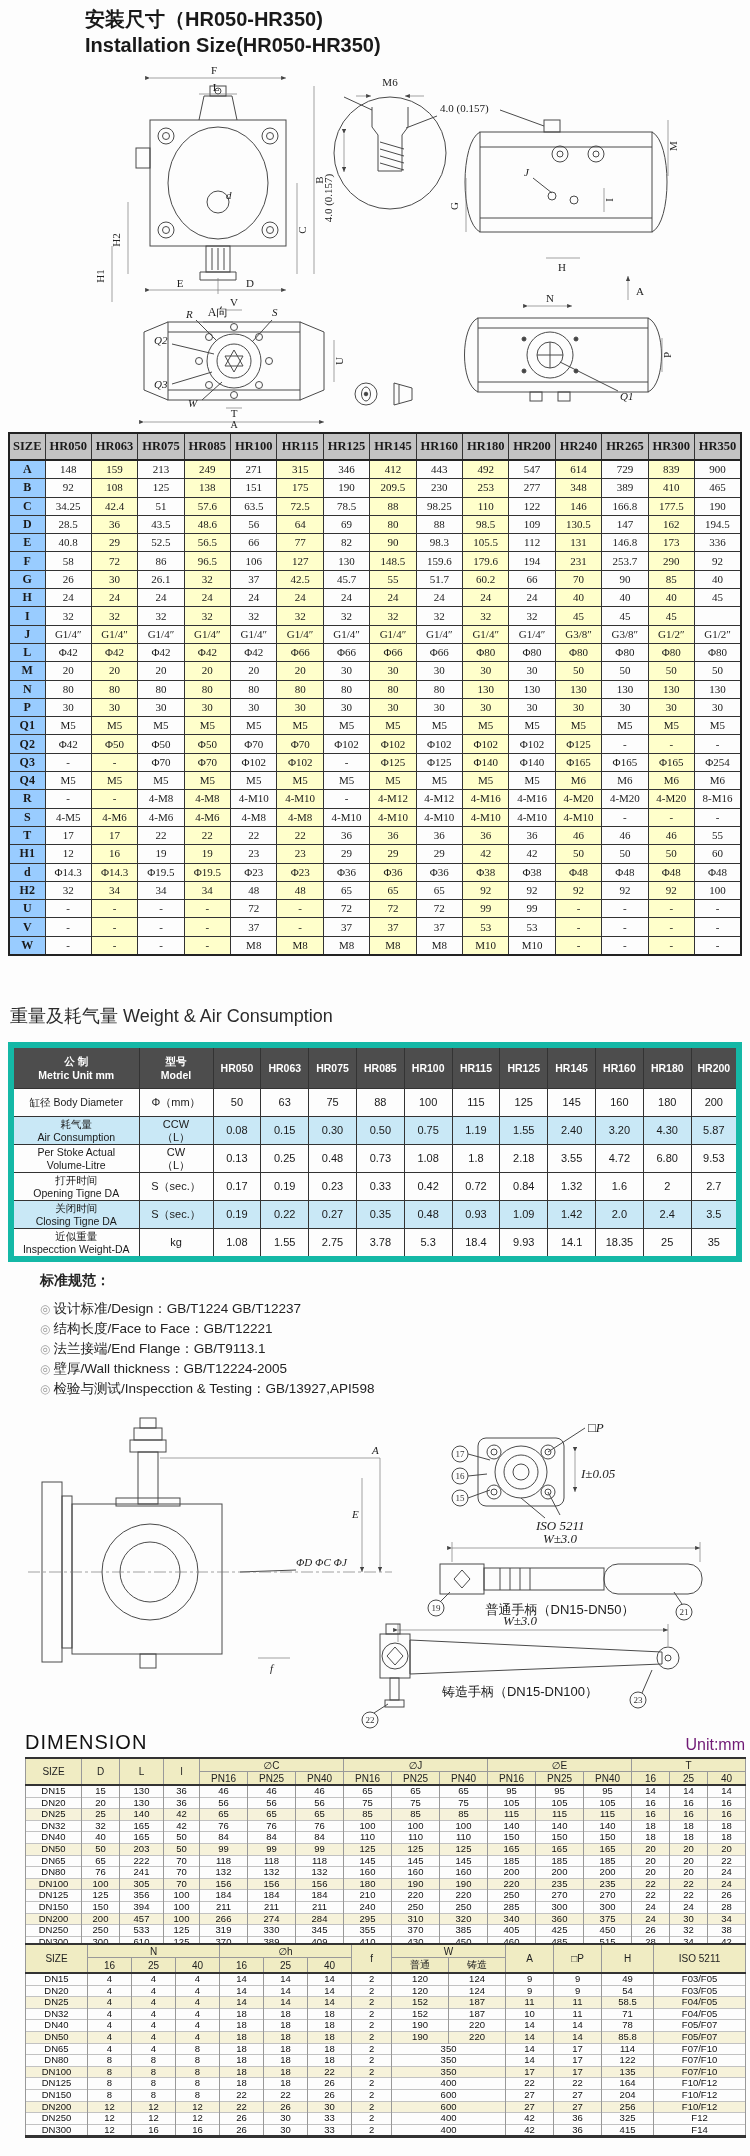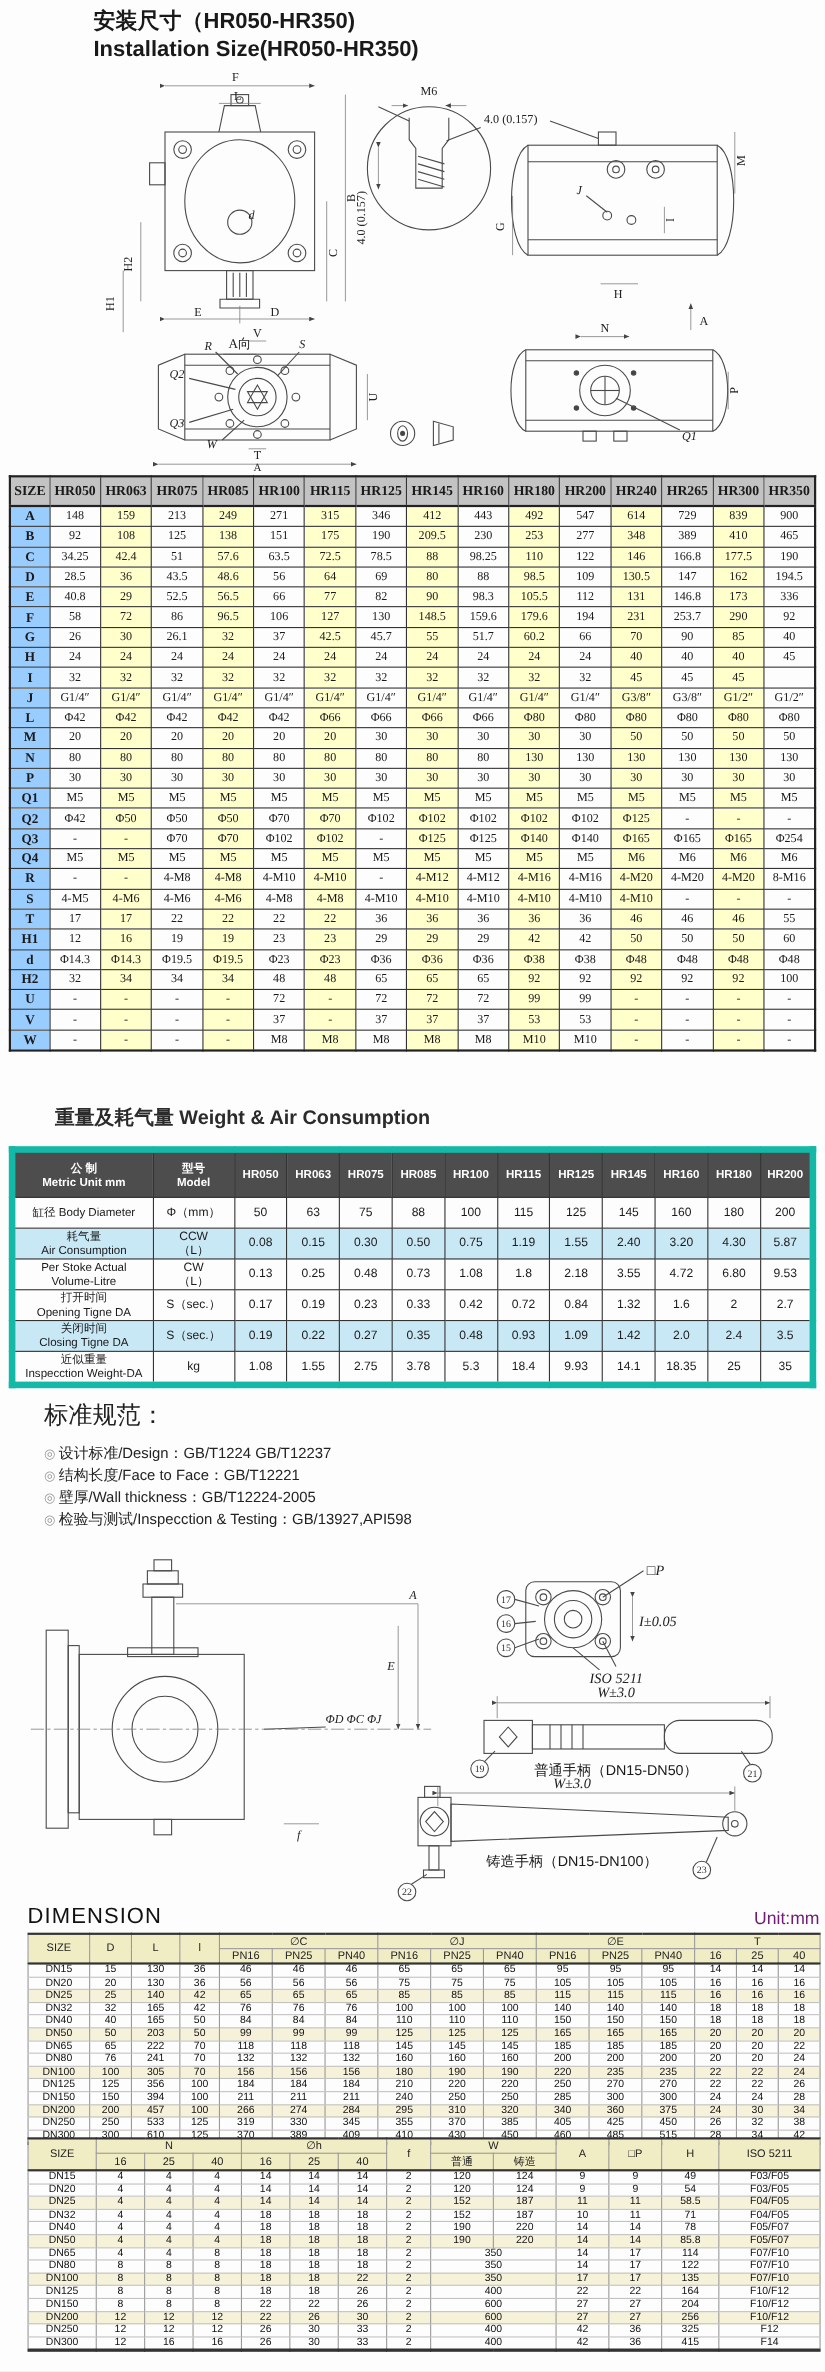--- a/index.html
+++ b/index.html
@@ -2,21 +2,21 @@
 <html><head>
 <meta charset="utf-8">
 <style>
   html,body{margin:0;padding:0;background:#e8e8e8;}
   .page{position:relative;width:750px;height:2156px;margin:0 auto;background:#fdfdfd;
         font-family:"Liberation Sans",sans-serif;color:#1a1a1a;overflow:hidden;}
 
   
   .main-title{position:absolute;left:85px;top:6px;font-size:20px;font-weight:bold;
               color:#191919;line-height:26px;}
-  .weight-title{position:absolute;left:10px;top:1004px;font-size:18px;font-weight:bold;color:#2b2b2b;margin-left:40px;}
+  .weight-title{position:absolute;left:10px;top:1004px;font-size:18px;font-weight:normal;color:#2b2b2b;}
 
   
   .topdraw{position:absolute;left:0;top:50px;}
   .valvedraw{position:absolute;left:0;top:1412px;}
   svg{display:block;}
   .ln{stroke:#4a4a4a;fill:none;stroke-width:1;}
   .thin{stroke:#7a7a7a;stroke-width:.7;}
   .dash{stroke-dasharray:12 3 3 3;}
   .dl{font-family:"Liberation Serif",serif;font-size:11px;fill:#222;}
   .dli{font-family:"Liberation Serif",serif;font-style:italic;font-size:11px;fill:#222;}
@@ -41,21 +41,21 @@
   .weight th,.weight td{border:1px solid #333;text-align:center;padding:0;font-size:11px;}
   .weight thead th{background:#4d4d4d;color:#fff;font-size:10.5px;font-weight:bold;height:40px;}
   .weight tbody td{height:27px;line-height:13px;}
   .weight tbody tr.blue td{background:#c9e8f6;}
   .weight td.wlab,.weight th.wc1{font-size:10.5px;}
   .weight col.c1{width:128px;}
   .weight col.c2{width:74px;}
 
   
   .standards{position:absolute;left:40px;top:1272px;}
-  .std-title{font-size:22px;font-weight:normal;color:#222;}
+  .std-title{font-size:14px;font-weight:bold;color:#222;}
   .standards ul{list-style:none;margin:9px 0 0 0;padding:0;}
   .standards li{font-size:13.5px;line-height:19px;color:#222;}
   .standards .bullet{color:#9a9a9a;margin-right:3px;font-size:12px;}
 
   
   .dimhead{position:absolute;left:25px;top:1731px;width:720px;display:flex;
            justify-content:space-between;align-items:flex-end;}
   .dimhead .t1{font-size:20px;letter-spacing:1px;color:#111;}
   .dimhead .t2{font-size:16px;color:#701a75;}
   .dimtab{position:absolute;left:25px;width:720px;border-collapse:collapse;table-layout:fixed;
@@ -924,20 +924,21 @@
           <td>35</td>
         </tr>
       </tbody>
   </table>
 
   <div class="standards">
     <div class="std-title">标准规范：</div>
     <ul>
         <li><span class="bullet">◎</span><span>设计标准/Design：GB/T1224  GB/T12237</span></li>
         <li><span class="bullet">◎</span><span>结构长度/Face to Face：GB/T12221</span></li>
+        <li><span class="bullet">◎</span><span>法兰接端/End Flange：GB/T9113.1</span></li>
         <li><span class="bullet">◎</span><span>壁厚/Wall thickness：GB/T12224-2005</span></li>
         <li><span class="bullet">◎</span><span>检验与测试/Inspecction &amp; Testing：GB/13927,API598</span></li>
       </ul>
   </div>
 
   <svg class="valvedraw" width="750" height="320" viewBox="0 0 750 320">
 
     <g class="ln">
       <rect x="42" y="70" width="20" height="180"></rect>
       <rect x="62" y="84" width="10" height="152"></rect>

